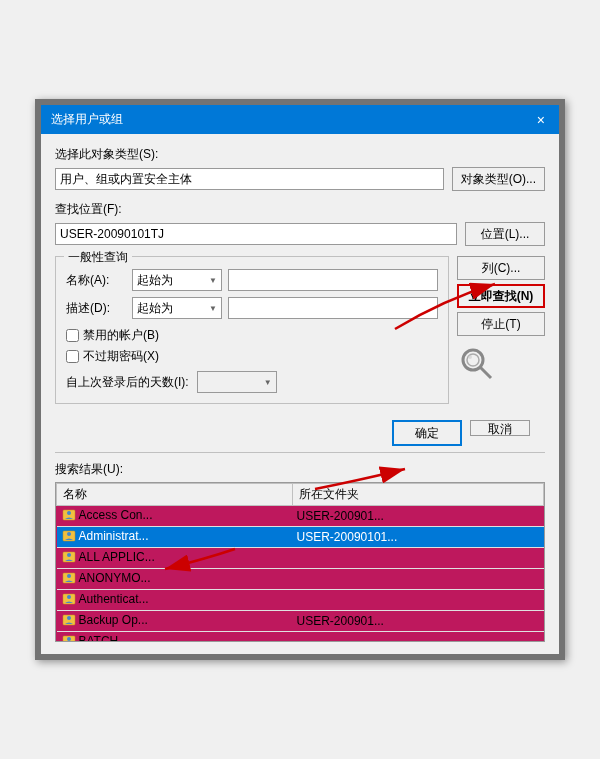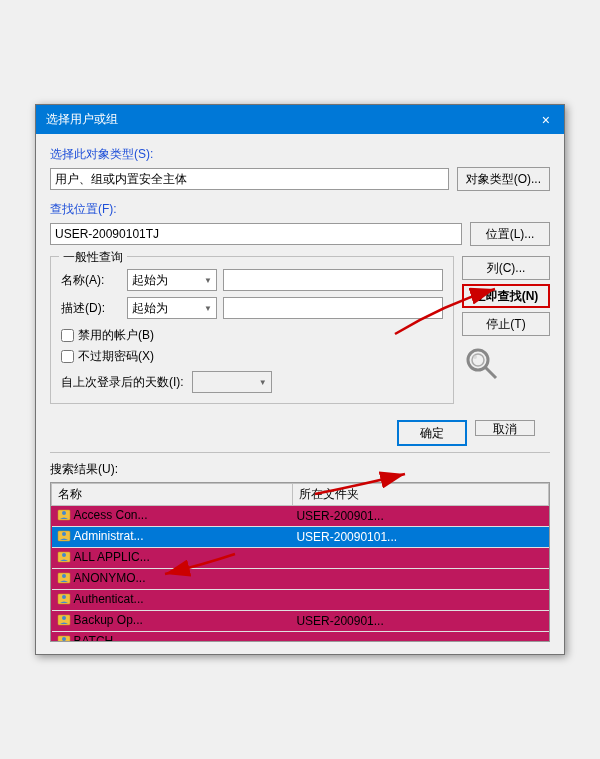--- a/index.html
+++ b/index.html
@@ -9,21 +9,21 @@
       background: #f0f0f0;
       display: flex;
       align-items: center;
       justify-content: center;
       width: 600px;
       height: 759px;
       overflow: hidden;
     }
     .dialog {
       background: #f0f0f0;
-      border: 1px solid #737373;
+      border: 6px solid #737373;
       box-shadow: 2px 2px 8px rgba(0,0,0,0.4);
       width: 530px;
       position: relative;
     }
     .title-bar {
       background: #0078d7;
       color: white;
       padding: 6px 10px;
       display: flex;
       justify-content: space-between;
@@ -36,21 +36,21 @@
       color: white;
       cursor: pointer;
       font-size: 14px;
       padding: 0 4px;
     }
     .dialog-body {
       padding: 12px 14px;
     }
     .section-label {
       margin-bottom: 4px;
-      color: #1d4ed8;
+      color: #000000;
       font-size: 12px;
     }
     .row {
       display: flex;
       align-items: center;
       margin-bottom: 10px;
       gap: 8px;
     }
     .text-field {
       flex: 1;

